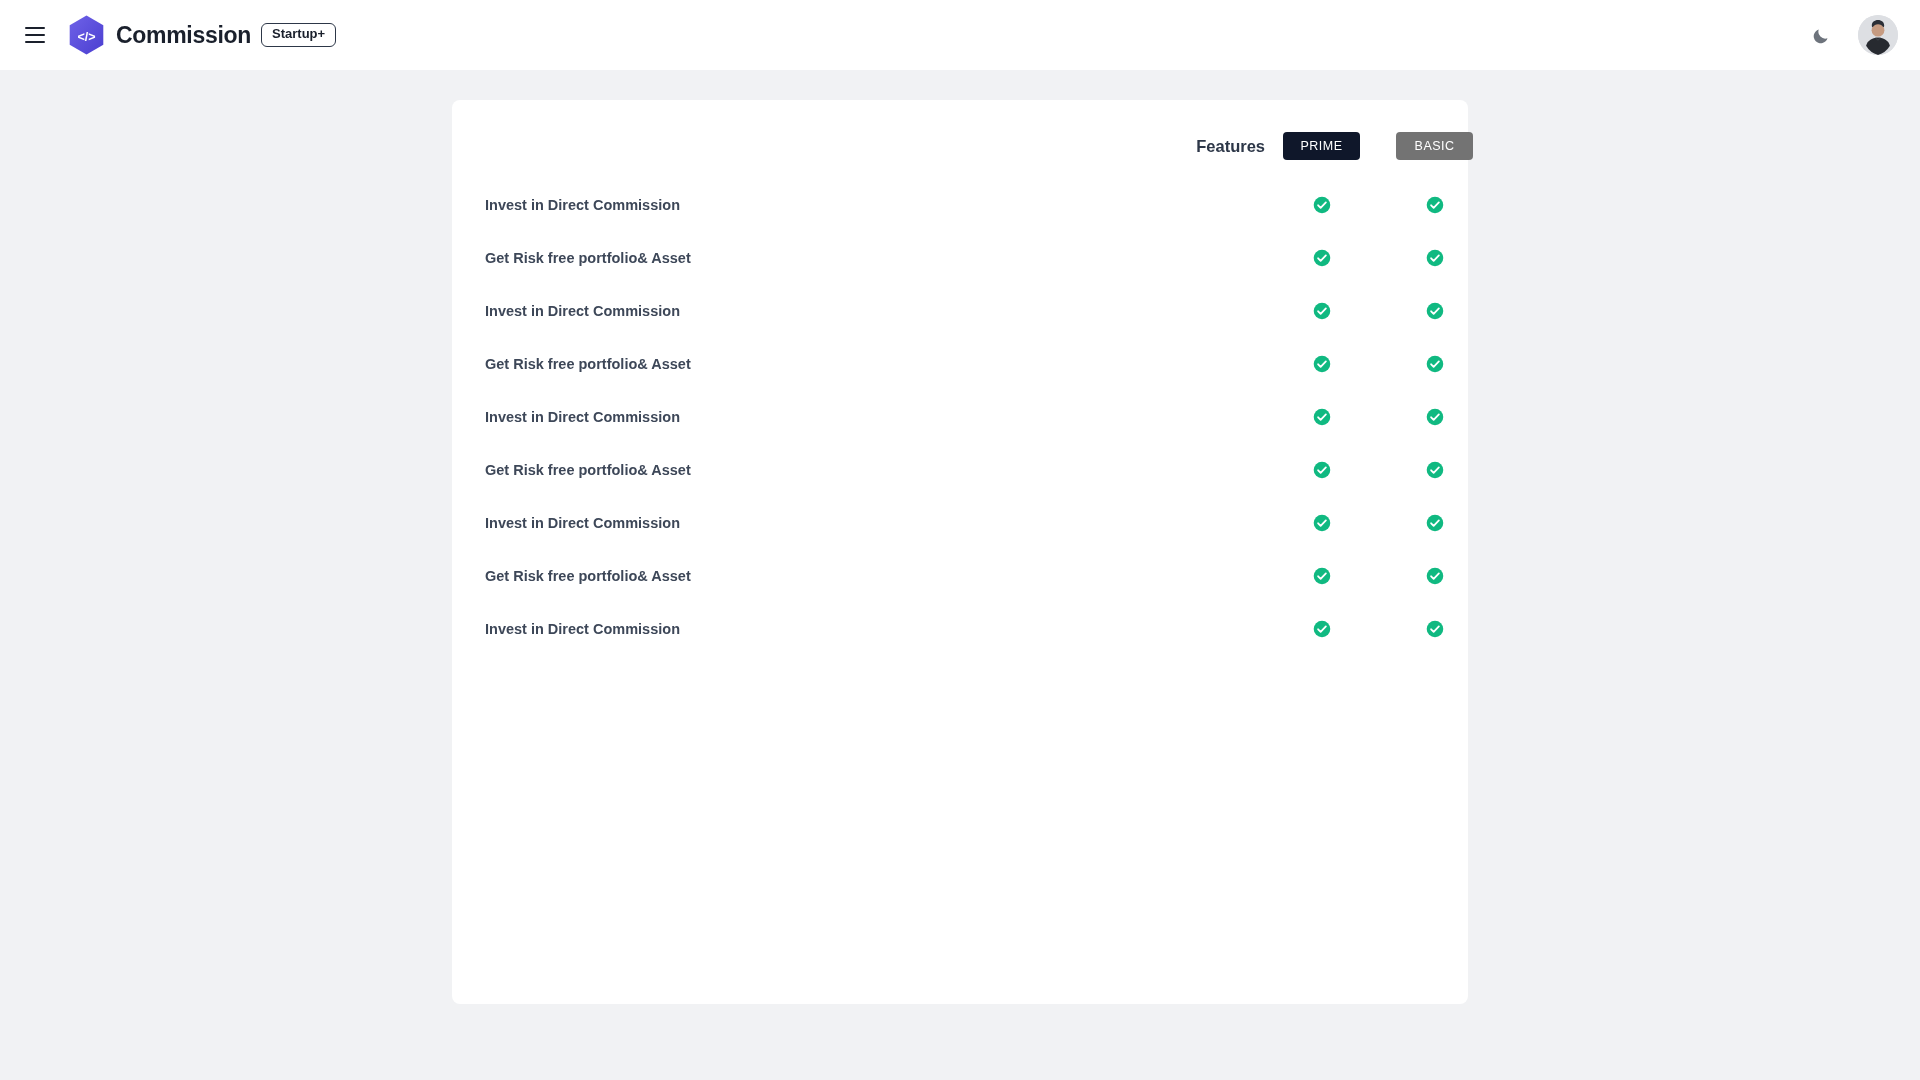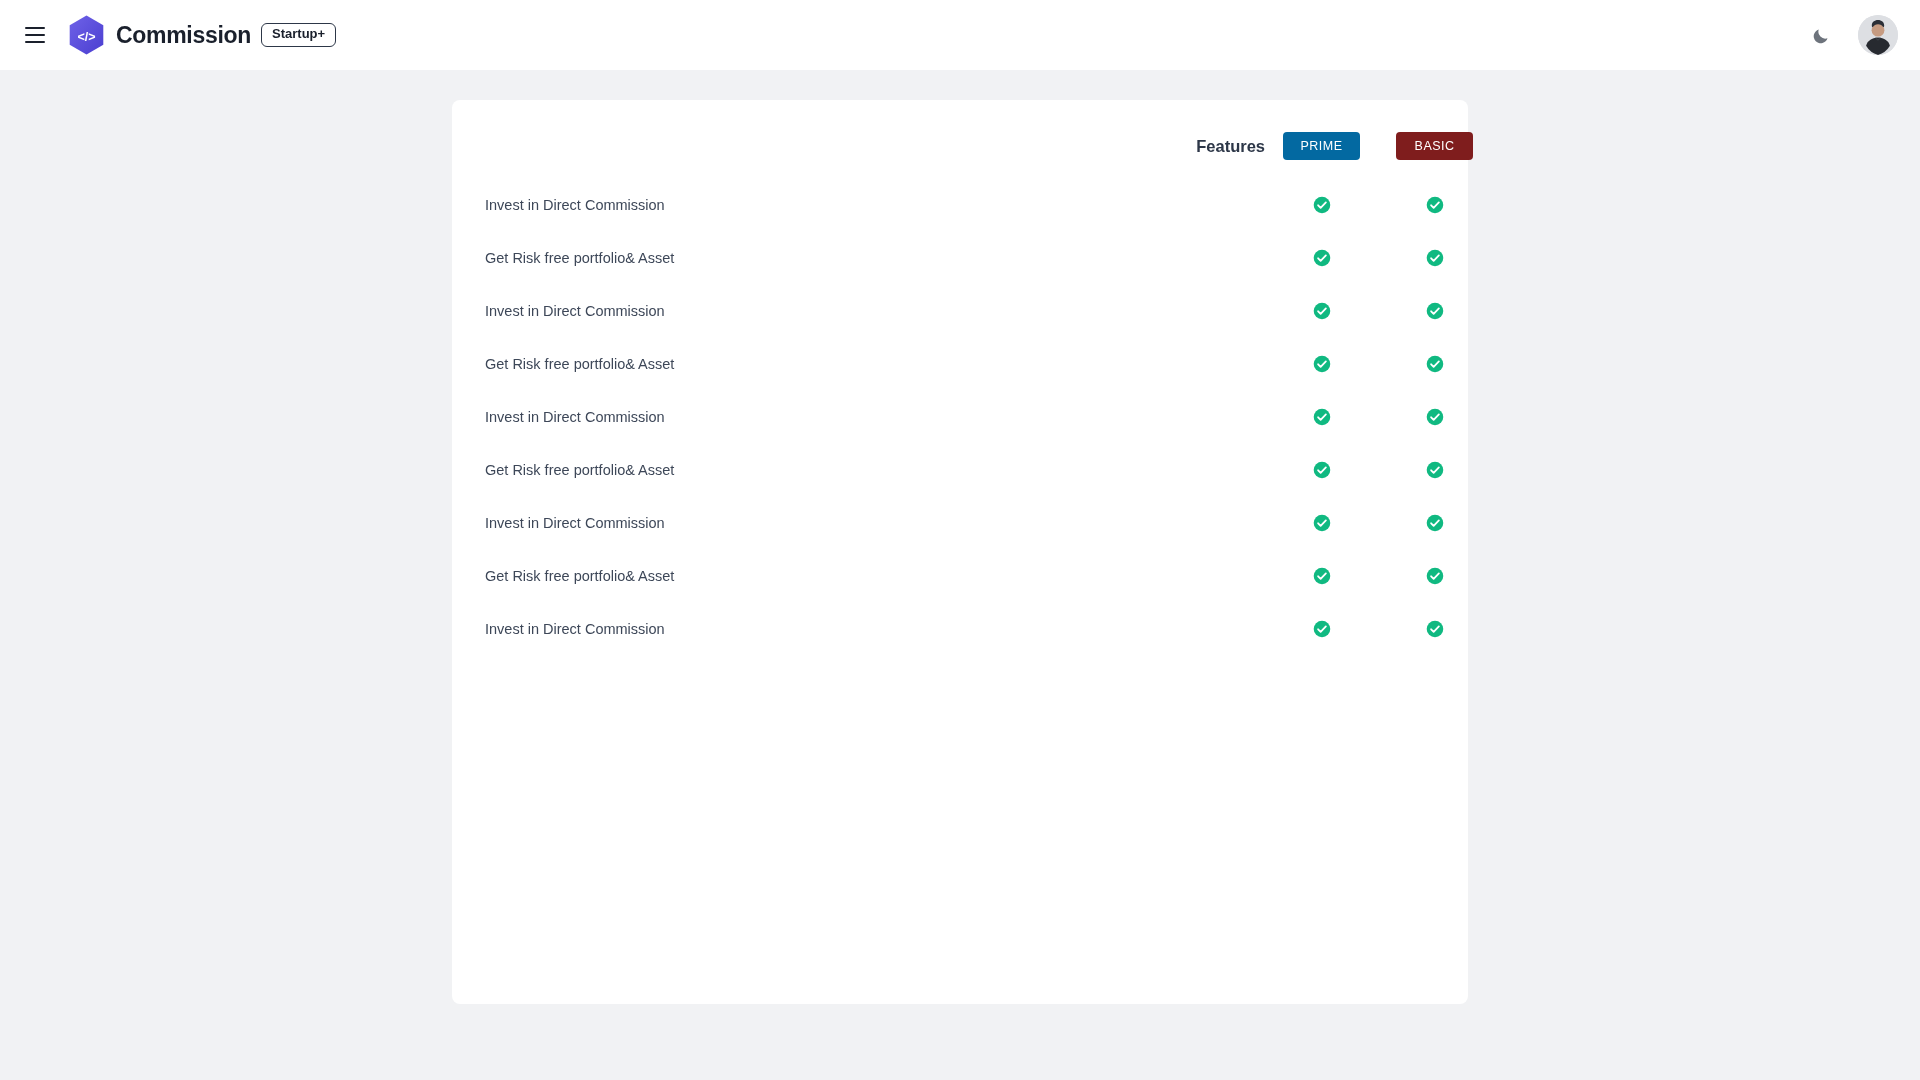--- a/index.html
+++ b/index.html
@@ -198,27 +198,27 @@
     padding: 7px 12px;
     border-radius: 4px;
     font-size: 12.5px;
     font-weight: normal;
     letter-spacing: 0.45px;
     color: #FFFFFF;
     text-align: center;
     cursor: pointer;
     line-height: 1.15;
   }
-  .plan-prime { background: #0369a1; }
-  .plan-basic { background: #7f1d1d; }
+  .plan-prime { background: #0f172a; }
+  .plan-basic { background: #737373; }
 
   .row-cell-feature {
     text-align: left;
     font-size: 14.5px;
-    font-weight: normal;
+    font-weight: bold;
     color: #3D4758;
     padding: 0;
     height: 53px;
     vertical-align: middle;
     white-space: nowrap;
   }
 
   .row-cell-check {
     text-align: center;
     height: 53px;

